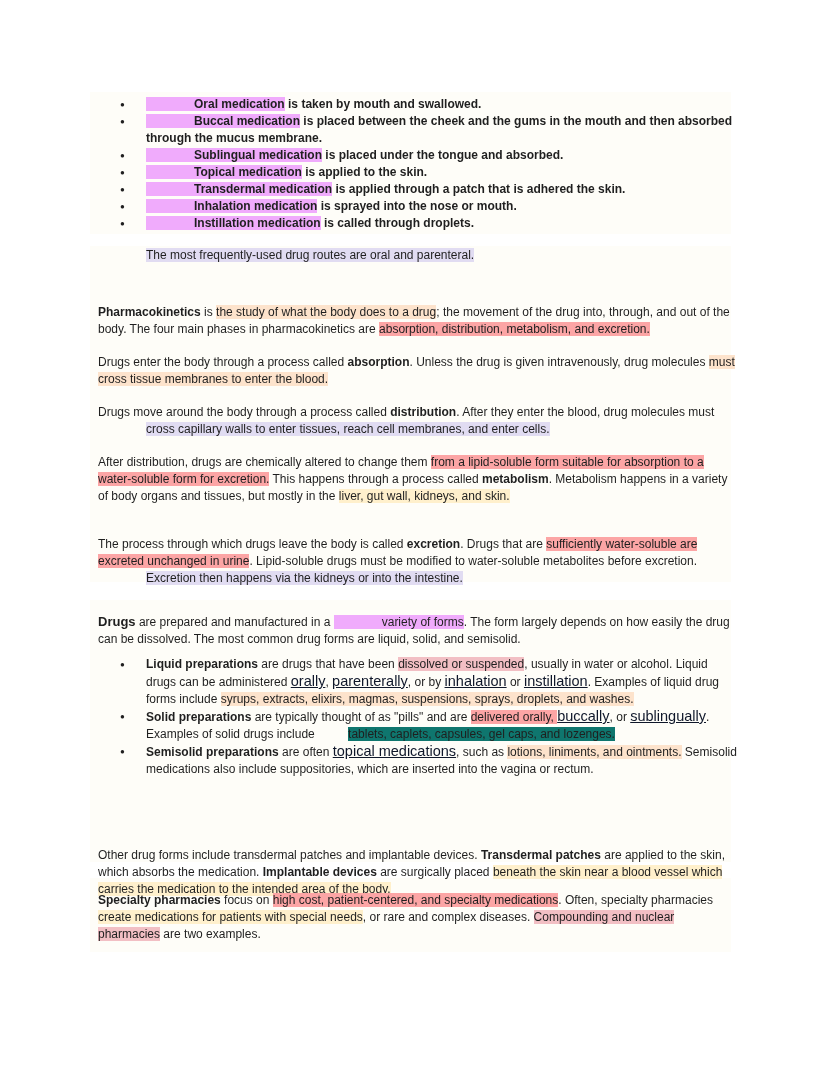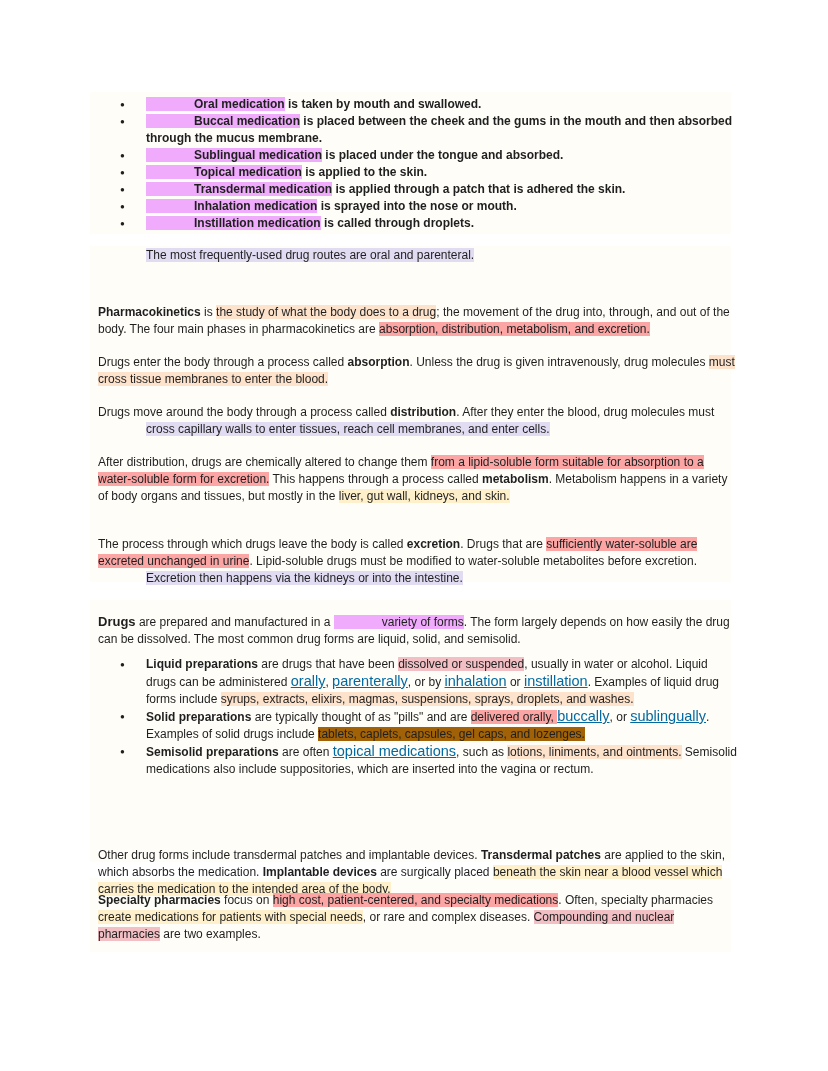--- a/index.html
+++ b/index.html
@@ -10,22 +10,22 @@
   ul.bul { position:absolute; left:98px; width:640px; margin:0; padding:0; list-style:none; }
   ul.bul li { position:relative; padding-left:48px; line-height:17px; }
   ul.bul li::before { content:"\25CF"; position:absolute; left:22px; top:0; font-size:8px; line-height:17px; color:#1f1f1f; }
   .b { font-weight:bold; }
   .hl-pink { background:#f0abfc;padding-left:48px; }
   .hl-lav { background:#e1dcf2;margin-left:48px; }
   .hl-orange { background:#fde3cc; }
   .hl-blue { background:#fca5a5; }
   .hl-yellow { background:#fff0cc; }
   .hl-red { background:#f2bfc4; }
-  .hl-red2 { background:#a16207; }
-  a.lnk { color:#0369a1; font-size:14.5px;margin-top:15px; }
+  .hl-red2 { background:#0f766e;margin-left:30px; }
+  a.lnk { color:#0f172a; font-size:14.5px;margin-top:15px; }
   .big { font-size:13px; }
 </style>
 </head>
 <body>
 
 <div class="block" style="top:92px;height:142px;"></div>
 <div class="block" style="top:246px;height:336px;"></div>
 <div class="block" style="top:600px;height:262px;"></div>
 <div class="block" style="top:878px;height:74px;"></div>
 

